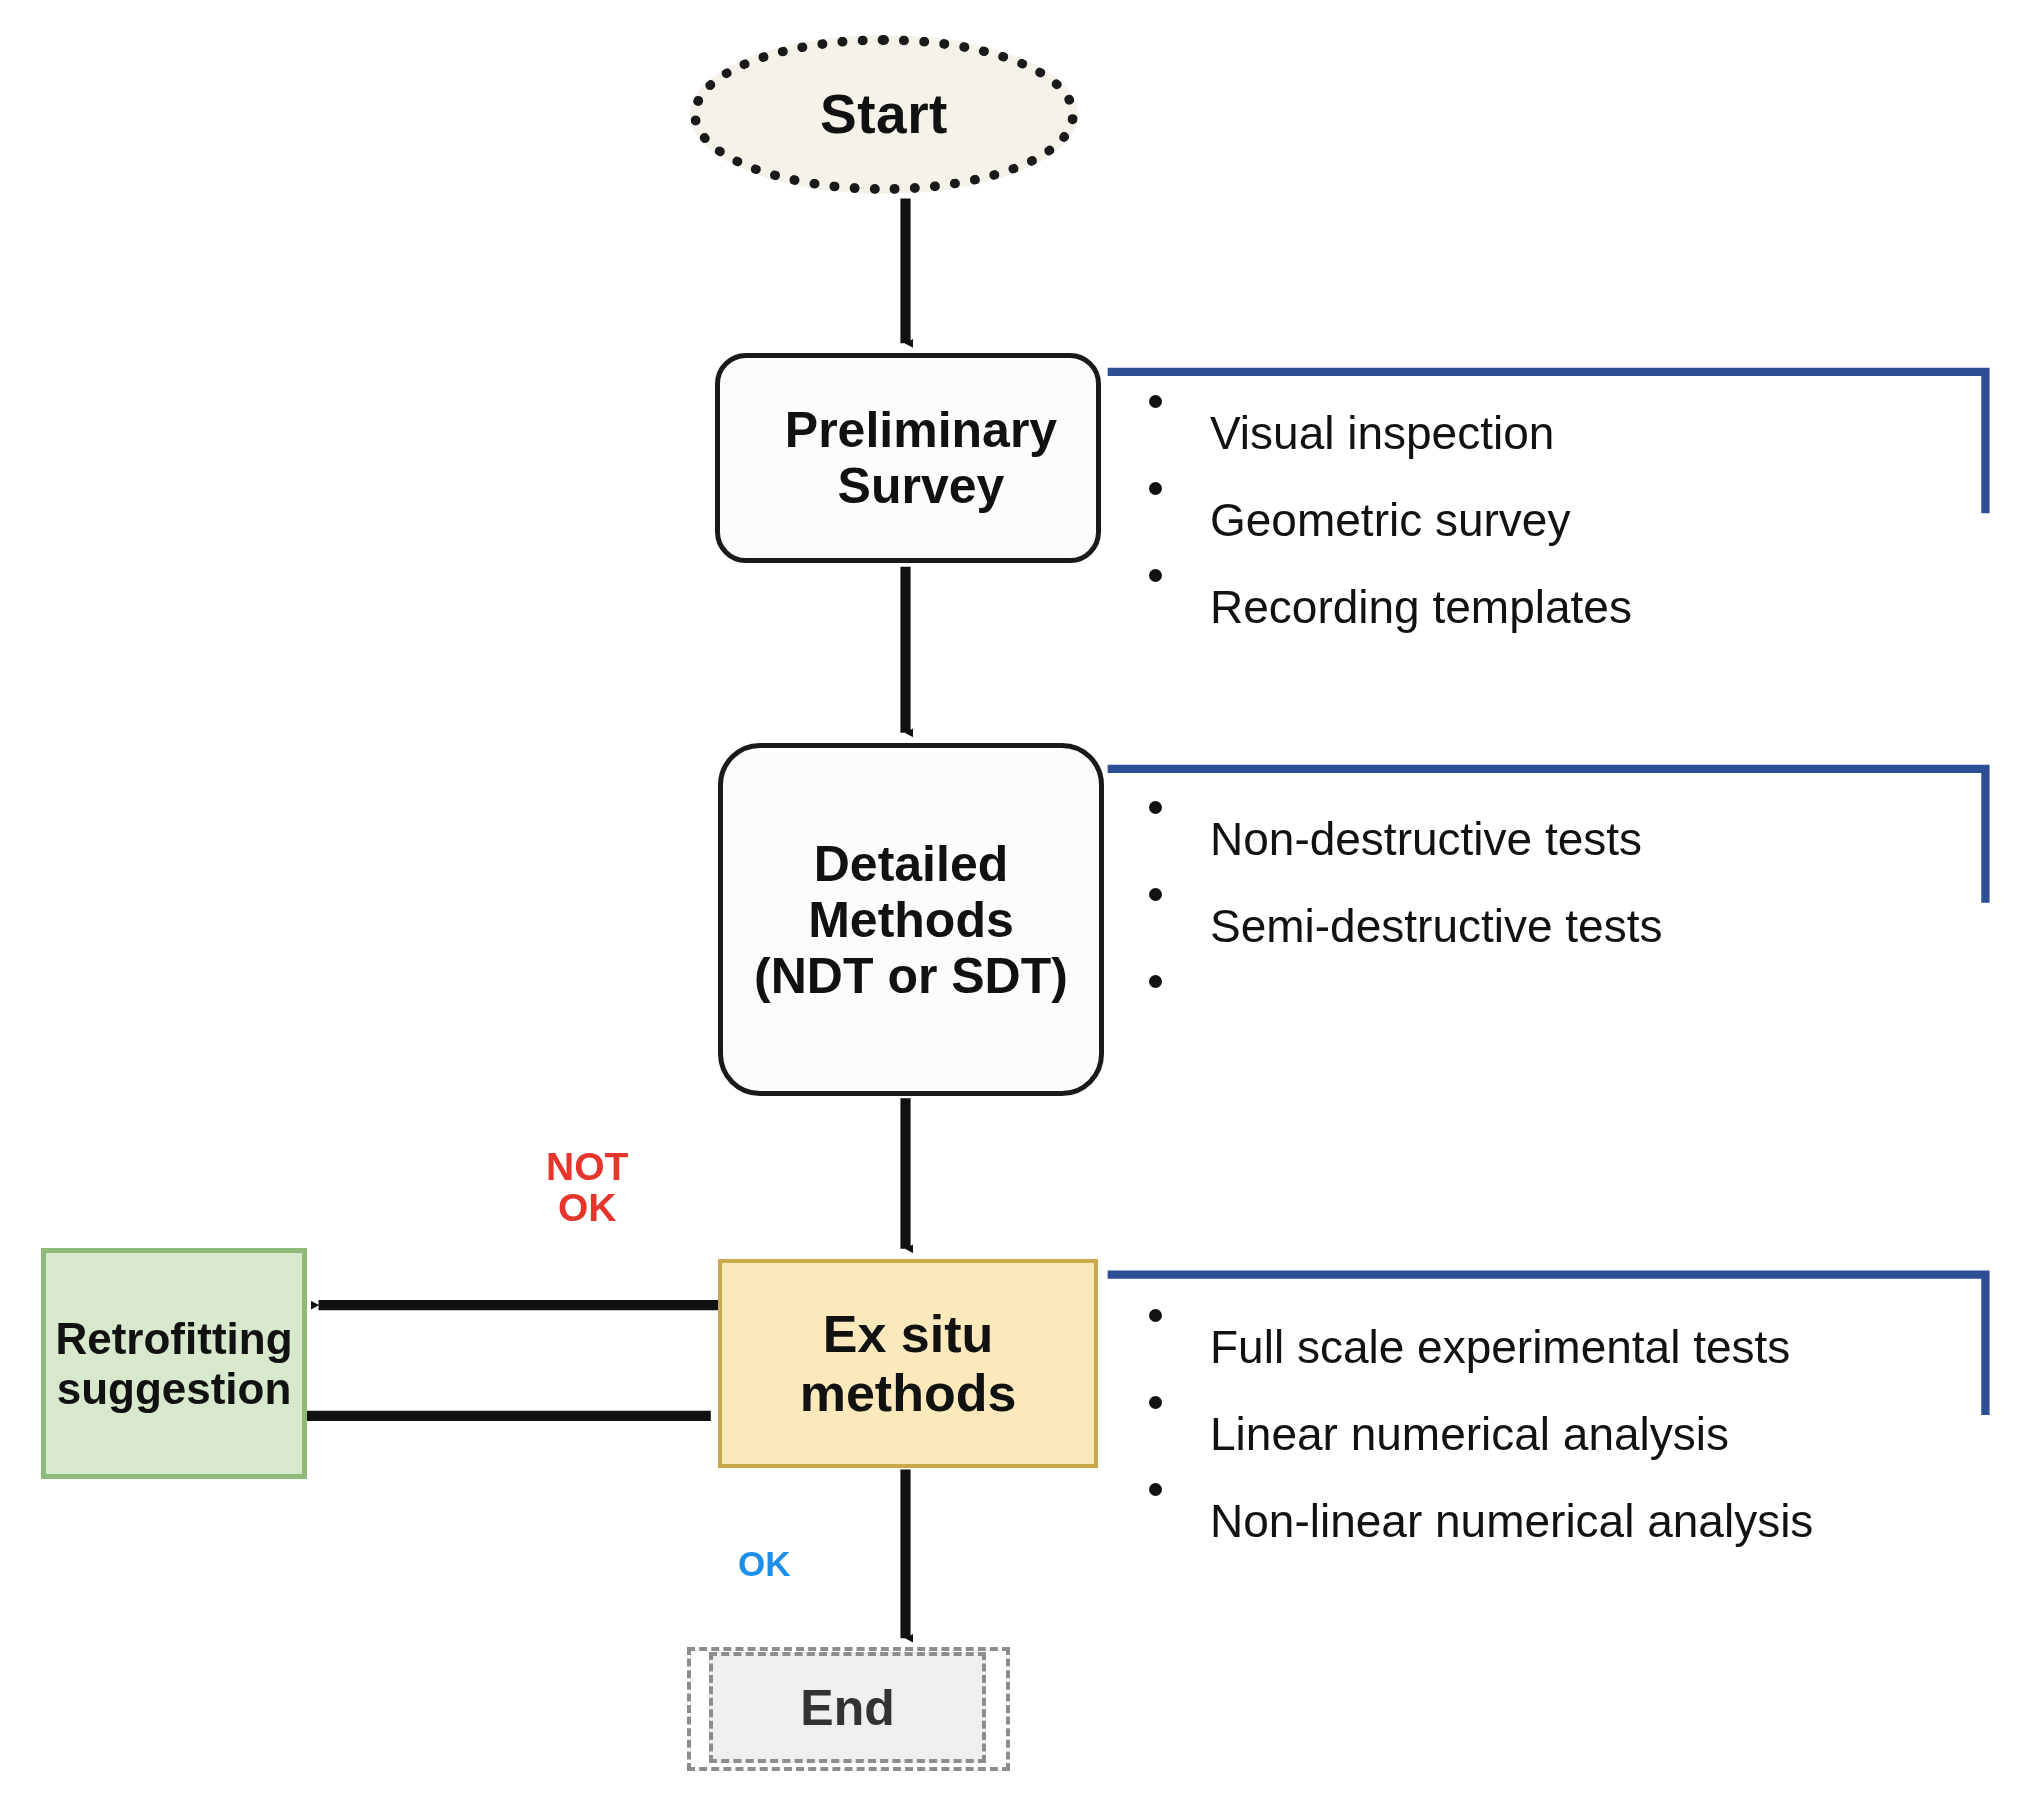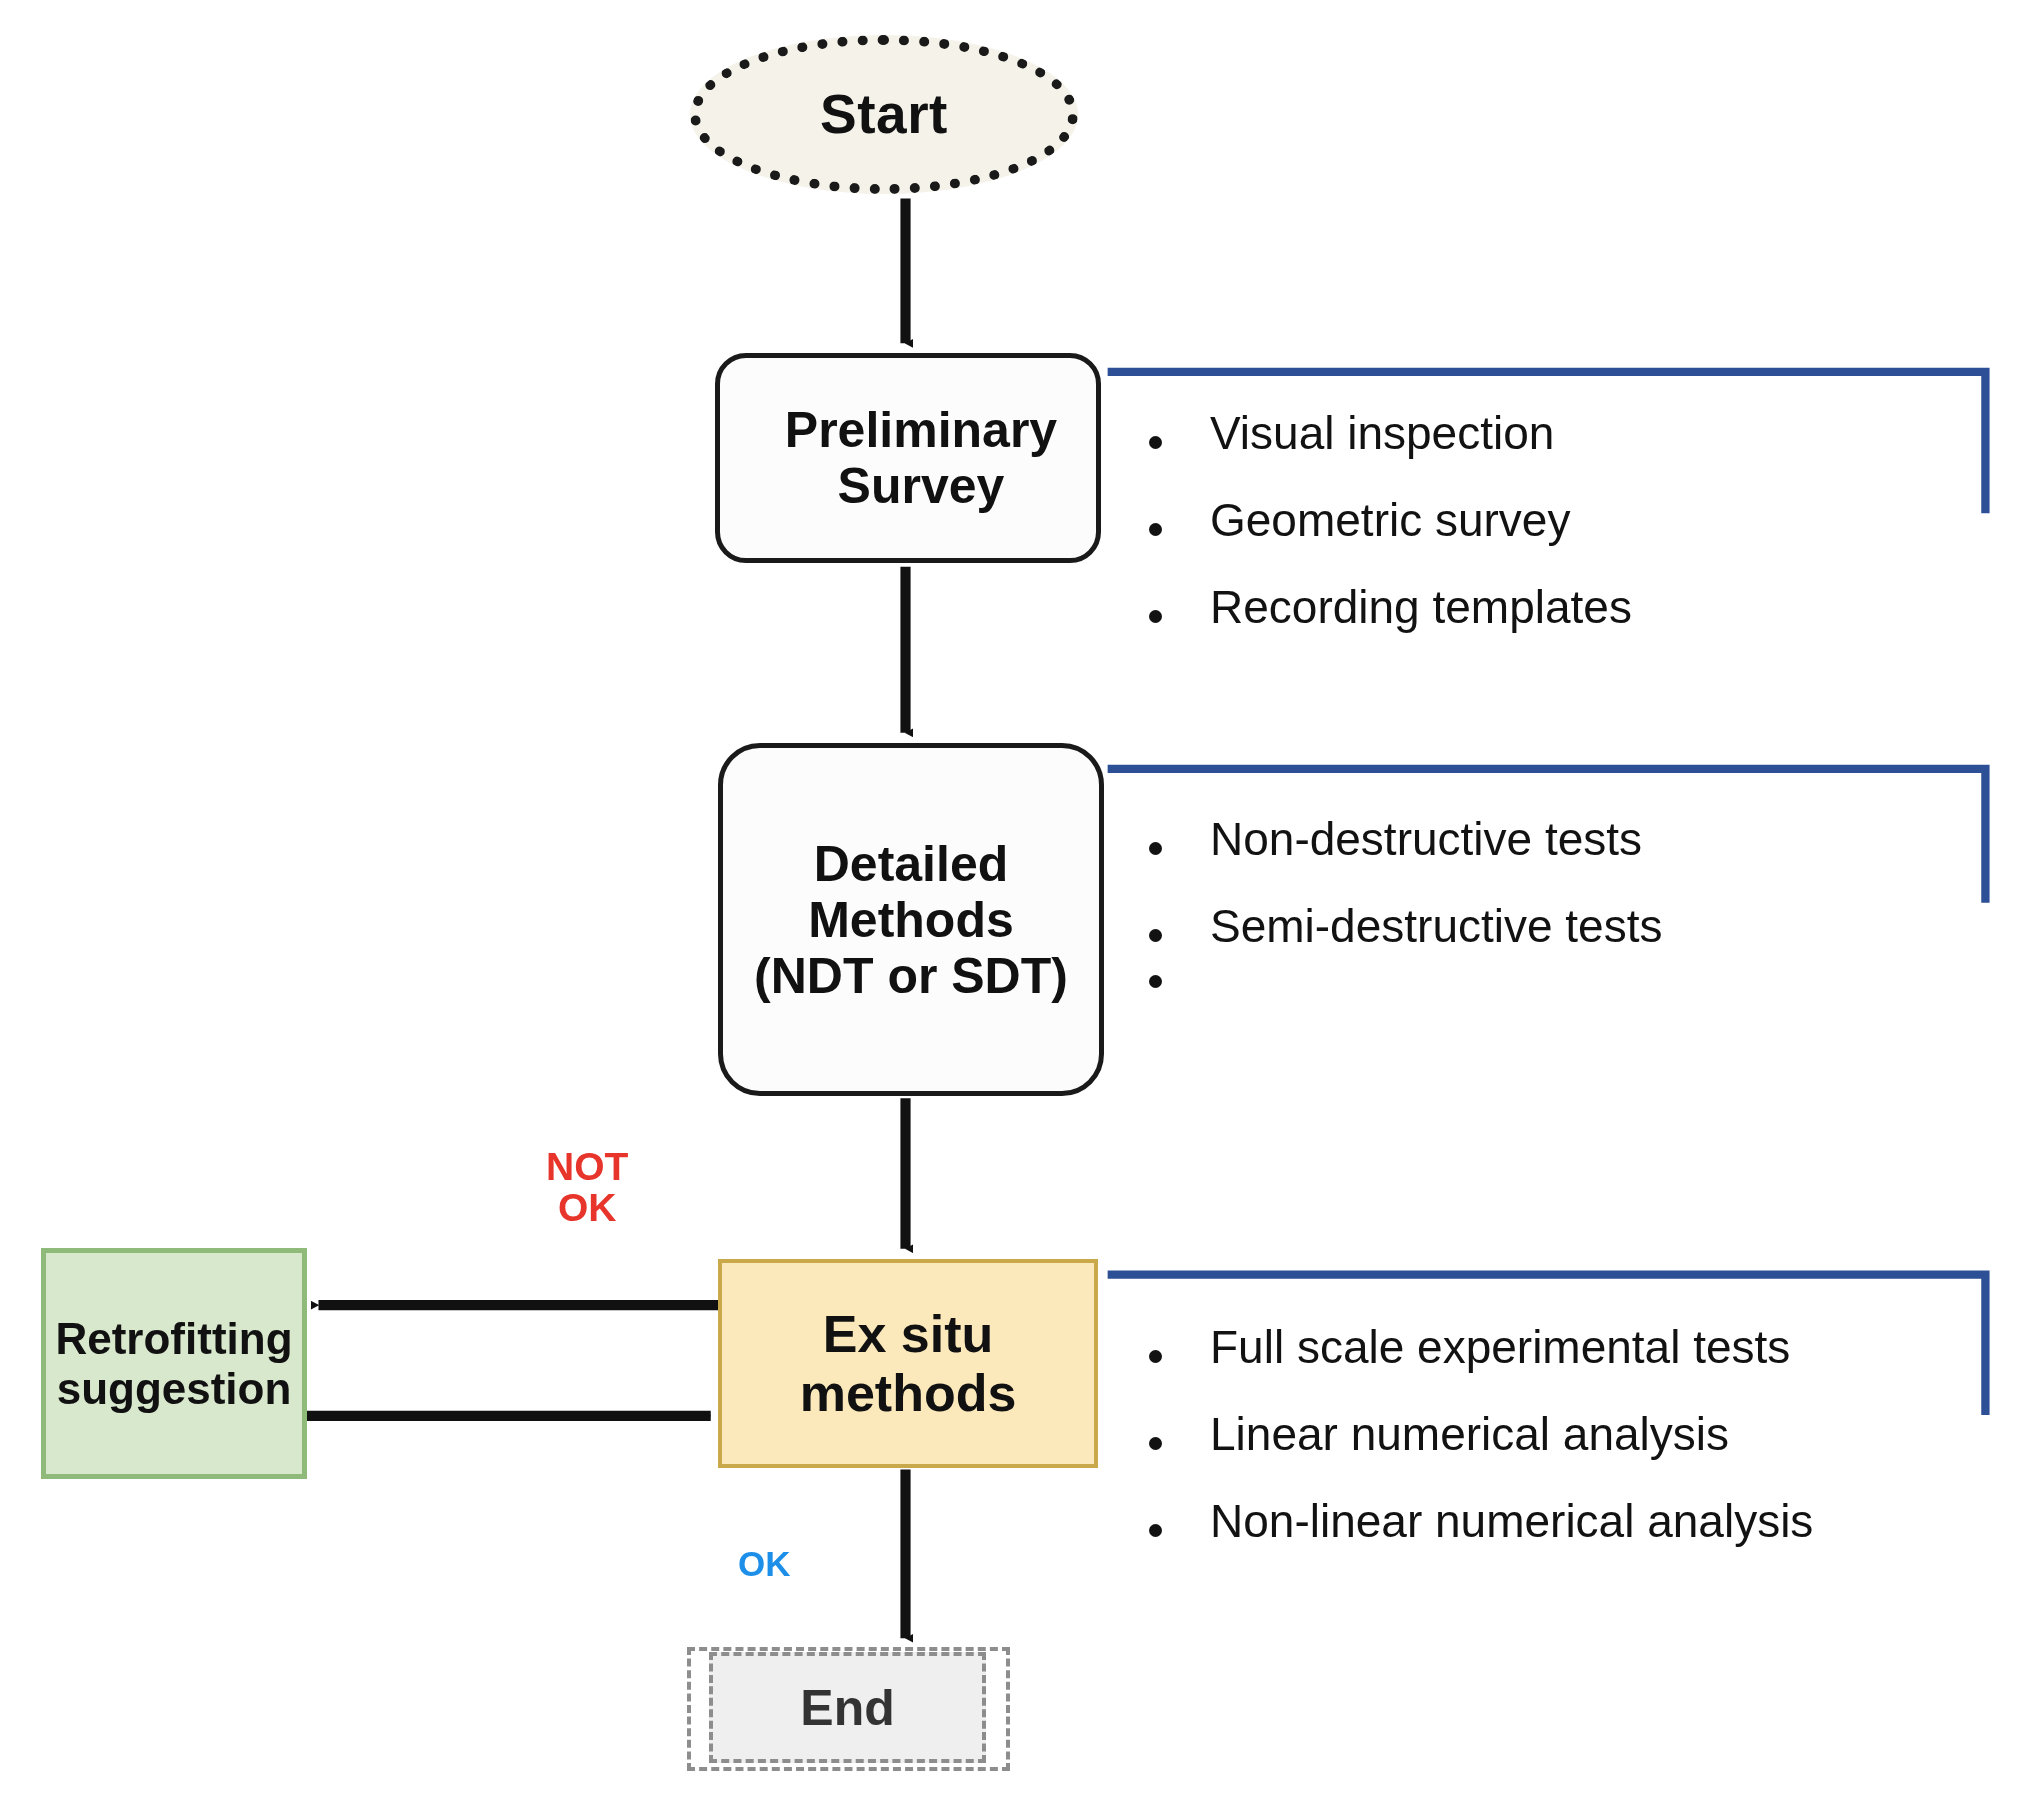--- a/index.html
+++ b/index.html
@@ -122,21 +122,21 @@
     position: absolute;
     list-style: none;
     margin: 0;
     padding: 0;
     color: #121212;
     font-size: 46px;
     font-weight: normal;
   }
   .bullets li {
     display: flex;
-    align-items: flex-end;
+    align-items: flex-start;
     white-space: nowrap;
   }
   .bullet-dot {
     display: inline-block;
     width: 13px;
     height: 13px;
     border-radius: 50%;
     background: #121212;
     margin-right: 48px;
     flex: none;

